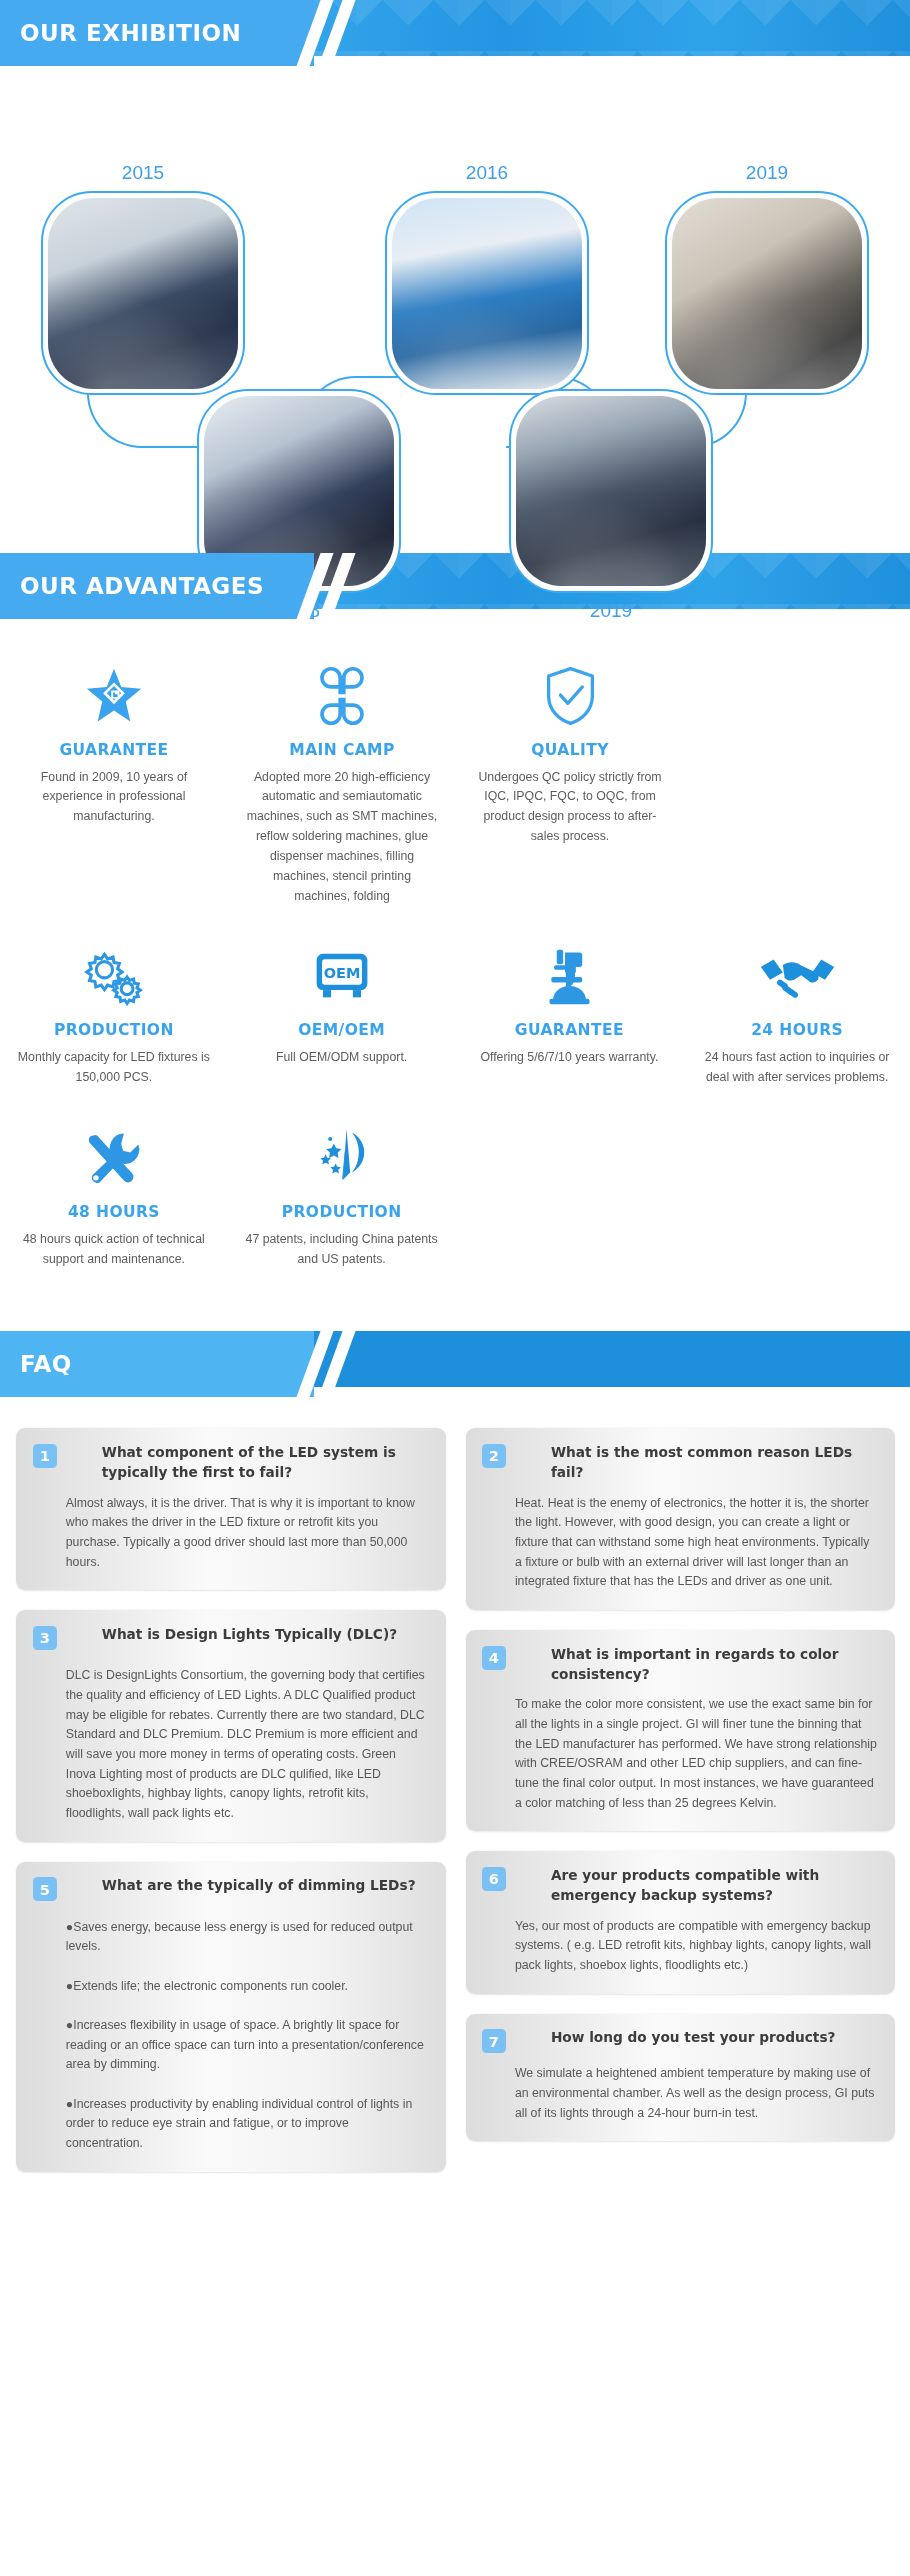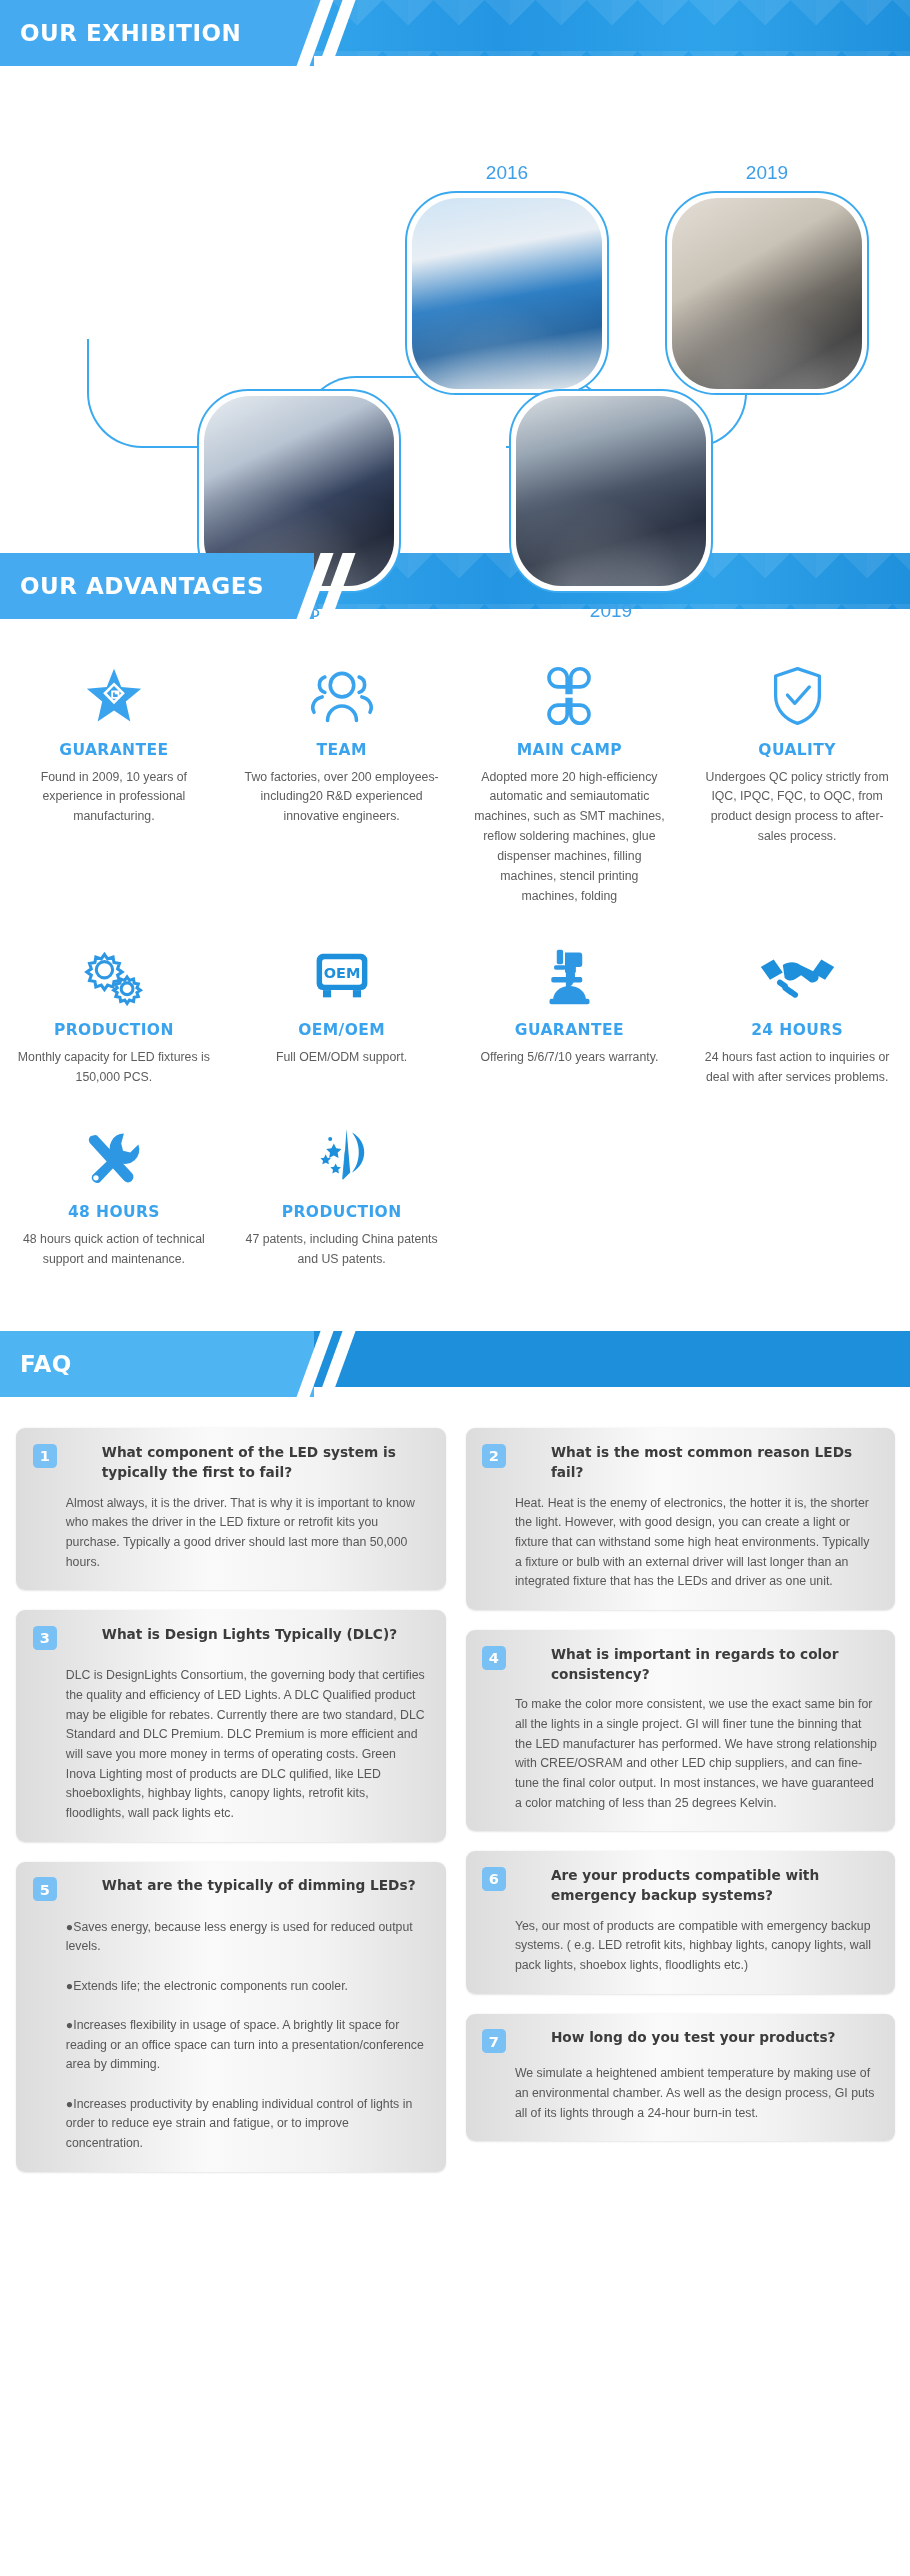--- a/index.html
+++ b/index.html
@@ -180,22 +180,28 @@
   <div class="slash s2"></div>
   <div class="title">OUR EXHIBITION</div>
 </div>
 
 <div class="exhibition">
 
   <div class="connector" style="left:87px; top:273px; width:237px; height:109px; border-right:none; border-top:none; border-radius:0 0 0 55px;"></div>
   <div class="connector" style="left:506px; top:273px; width:241px; height:109px; border-left:none; border-top:none; border-radius:0 0 55px 0;"></div>
   <div class="connector" style="left:301px; top:310px; width:310px; height:91px; border-bottom:none; border-radius:55px 55px 0 0;"></div>
 
-
-  <div class="photo-wrap" style="left:365px; top:96px; z-index:2;padding-left:40px;">
+  <div class="photo-wrap" style="left:41px; top:96px; z-index:2;">
+    <div class="yr">2015</div>
+    <div class="hexa">
+      <div class="inner ph1 ph-people"></div>
+    </div>
+  </div>
+
+  <div class="photo-wrap" style="left:345px; top:96px; z-index:2;padding-left:40px;">
     <div class="yr">2016</div>
     <div class="hexa">
       <div class="inner ph2 ph-people"></div>
     </div>
   </div>
 
   <div class="photo-wrap" style="left:665px; top:96px; z-index:2;">
     <div class="yr">2019</div>
     <div class="hexa">
       <div class="inner ph3 ph-people"></div>
@@ -235,34 +241,20 @@
           <path d="M33 2 L41 22 L63 24 L46 38 L51 60 L33 48 L15 60 L20 38 L3 24 L25 22 Z" fill="#3aa3ee"></path>
           <path d="M33 17 L45 29 L33 41 L21 29 Z" fill="#fff"></path>
           <path d="M33 21 L41 29 L33 37 L25 29 Z" fill="#3aa3ee"></path>
           <path d="M30 26 h9 v2 h-7 v5 h5 v-3 h-3 v-2 h5 v7 h-9 z" fill="#fff"></path>
         </svg>
       </div>
       <div class="adv-title">GUARANTEE</div>
       <div class="adv-text">Found in 2009, 10 years of experience in professional manufacturing.</div>
     </div>
 
-    <div class="adv-col">
-      <div class="adv-icon">
-        <svg width="66" height="56" viewBox="0 0 72 62" fill="none" stroke="#3aa3ee" stroke-width="4" stroke-linecap="round">
-          <circle cx="36" cy="19" r="13"></circle>
-          <path d="M20 58 a16 16 0 0 1 32 0"></path>
-          <path d="M17 10 a9 9 0 0 0 0 17"></path>
-          <path d="M55 10 a9 9 0 0 1 0 17"></path>
-          <path d="M14 32 a13 12 0 0 0 -9 17"></path>
-          <path d="M58 32 a13 12 0 0 1 9 17"></path>
-        </svg>
-      </div>
-      <div class="adv-title">TEAM</div>
-      <div class="adv-text">Two factories, over 200 employees-including20 R&amp;D experienced innovative engineers.</div>
-    </div>
 
     <div class="adv-col">
       <div class="adv-icon">
         <svg width="60" height="60" viewBox="0 0 66 66" fill="none" stroke="#3aa3ee" stroke-width="4">
           <path d="M31 31 V13 a10 10 0 1 0 -10 10 h10 z"></path>
           <path d="M35 31 V13 a10 10 0 1 1 10 10 h-10 z"></path>
           <path d="M31 35 V53 a10 10 0 1 1 -10 -10 h10 z"></path>
           <path d="M35 35 V53 a10 10 0 1 0 10 -10 h-10 z"></path>
         </svg>
       </div>

